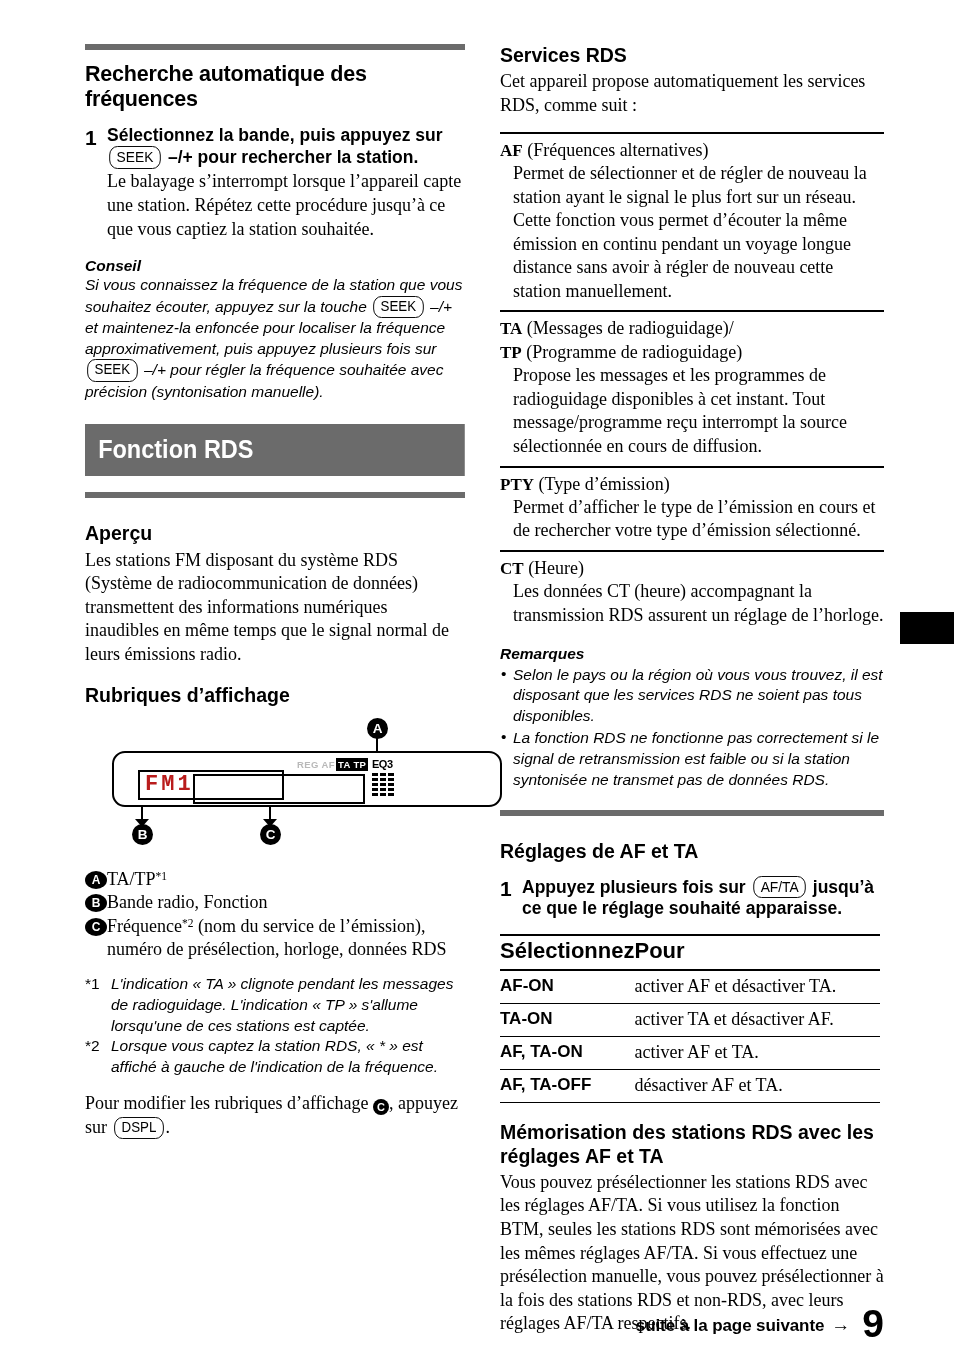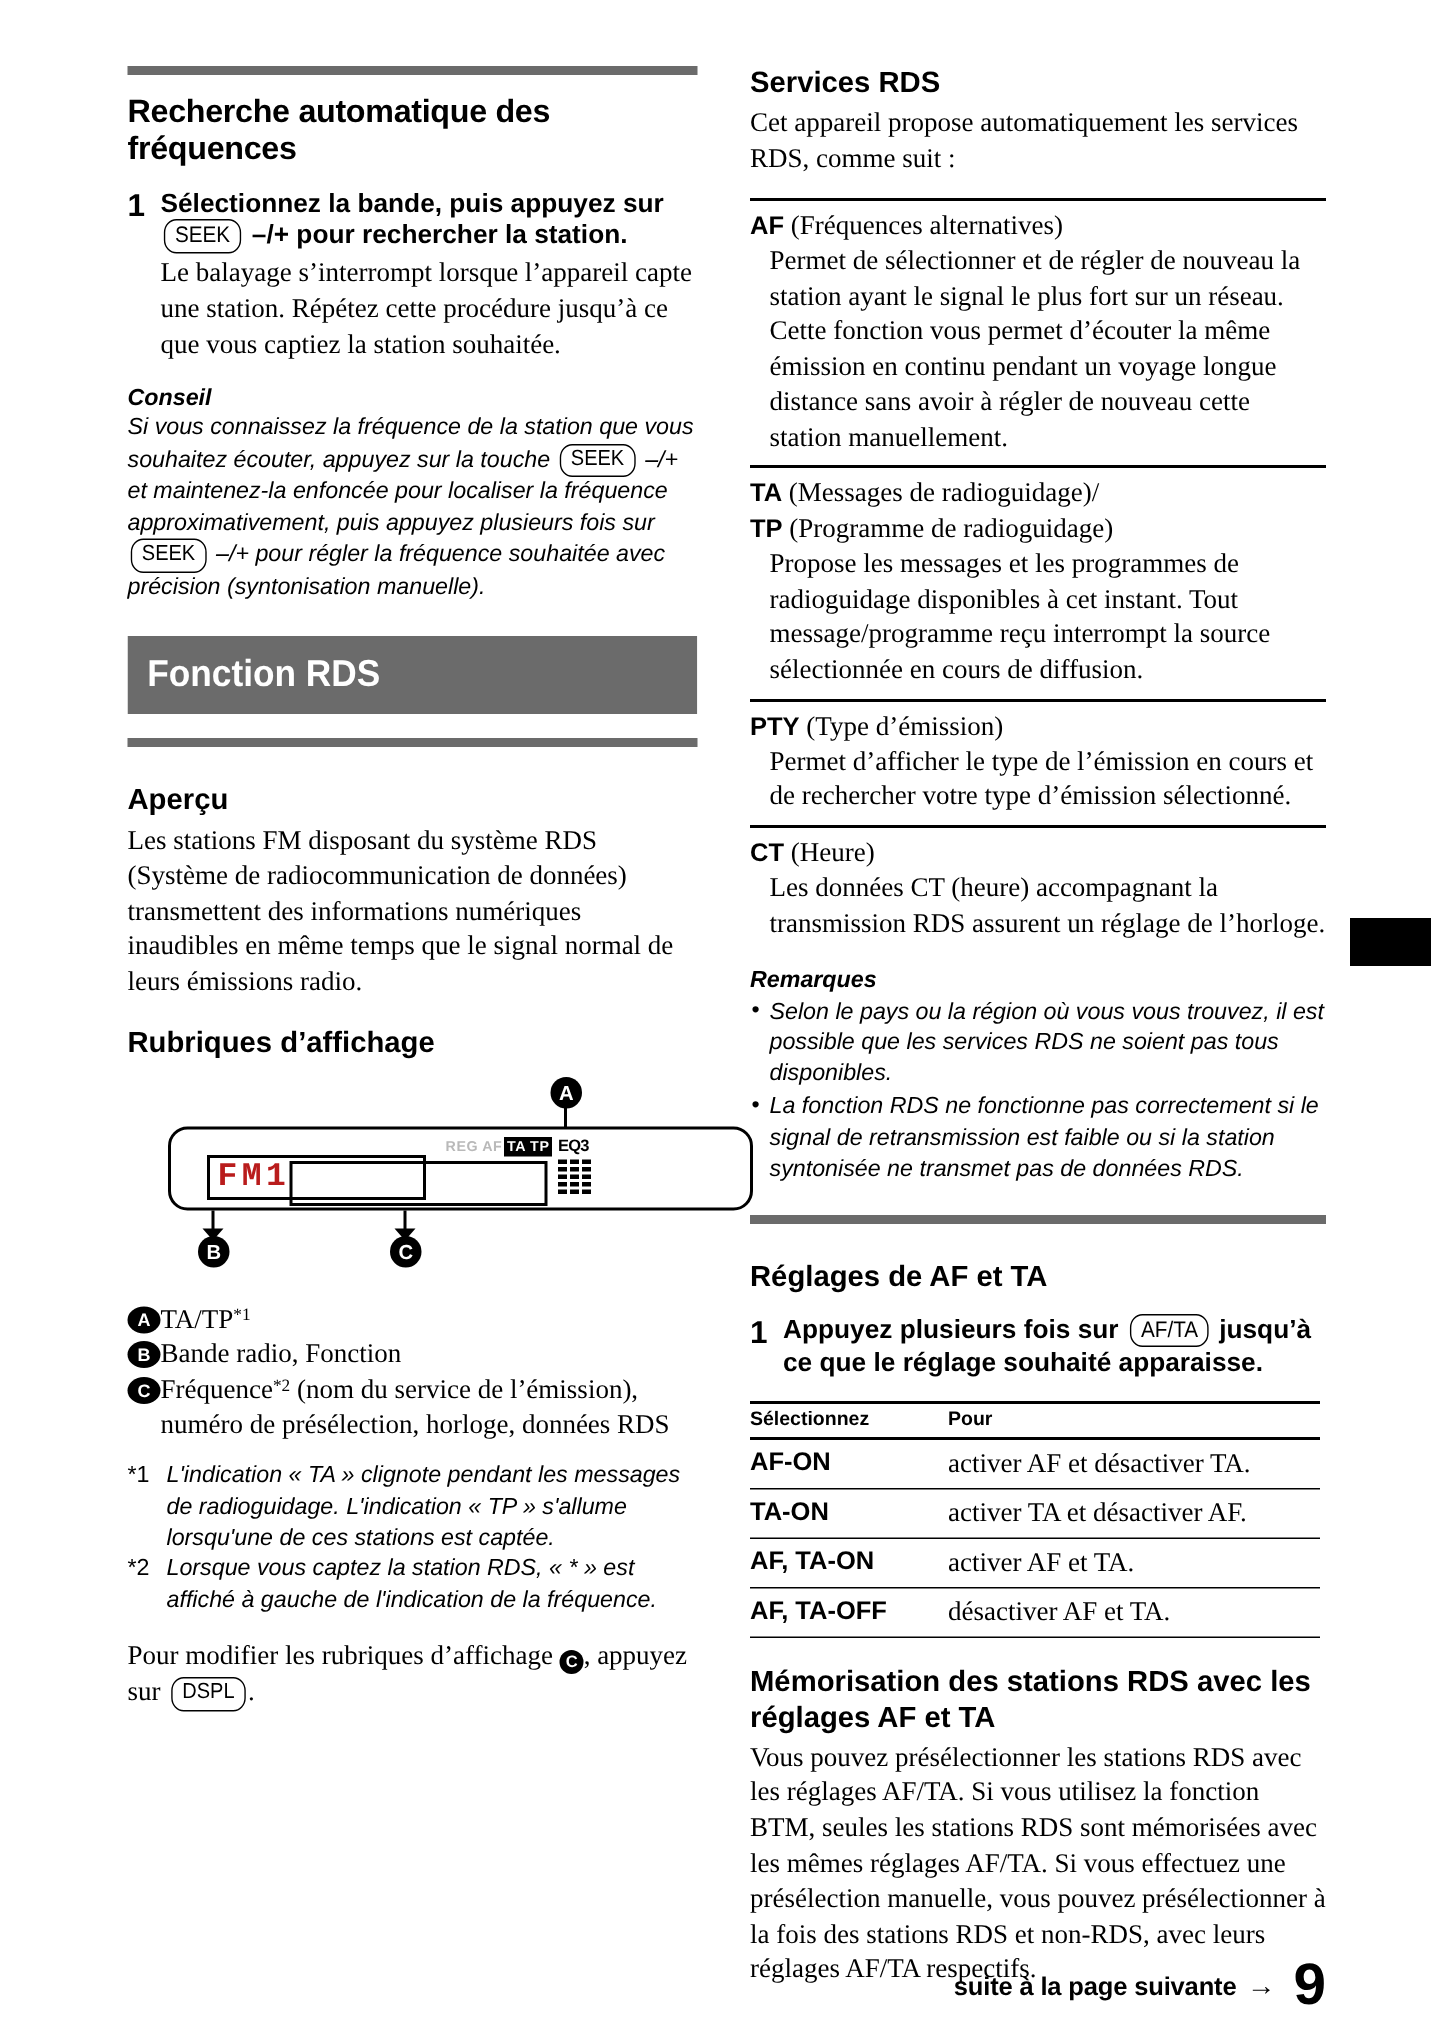--- a/index.html
+++ b/index.html
@@ -151,39 +151,39 @@
   .svc {
     border-top: 2px solid #000;
     padding: 5px 0 7px 0;
   }
   .svc:last-of-type { border-bottom: 2px solid #000; }
   .svc-term {
     font-size: 18px;
     line-height: 1.3;
   }
   .svc-term b {
-    font-family: Liberation Sans, sans-serif;
+    font-family: Liberation Serif, serif;
     font-size: 17px;
   }
   .svc-def {
     font-size: 18px;
     line-height: 1.31;
     padding-left: 13px;
   }
 
   
   table.settings {
     border-collapse: collapse;
     width: 380px;
     margin-top: 14px;
   }
   table.settings th {
     font-family: "Liberation Sans", sans-serif;
     font-weight: bold;
-    font-size: 13px;
+    font-size: 22px;
     text-align: left;
     padding: 2px 0 5px 0;
     border-top: 2.5px solid #000;
     border-bottom: 2.5px solid #000;
   }
   table.settings td {
     padding: 5px 0 6px 0;
     border-bottom: 1.6px solid #000;
     font-size: 18px;
     vertical-align: top;
@@ -548,21 +548,21 @@
   <div class="svc">
     <div class="svc-term">
       <b>CT</b>
       <span>(Heure)</span>
     </div>
     <div class="svc-def">Les données CT (heure) accompagnant la transmission RDS assurent un réglage de l’horloge.</div>
   </div>
 
   <div class="notes-head">Remarques</div>
   <ul class="note-list">
-    <li class="note-item">Selon le pays ou la région où vous vous trouvez, il est possible que les services RDS ne soient pas tous disponibles.</li>
+    <li class="note-item">Selon le pays ou la région où vous vous trouvez, il est disposant que les services RDS ne soient pas tous disponibles.</li>
     <li class="note-item">La fonction RDS ne fonctionne pas correctement si le signal de retransmission est faible ou si la station syntonisée ne transmet pas de données RDS.</li>
   </ul>
 
   <div class="rule-gray-thick" style="margin-top:20px;"></div>
 
   <h2 class="sub tight">Réglages de AF et TA</h2>
 
   <div class="step">
     <div class="step-num">1</div>
     <div class="step-body">

